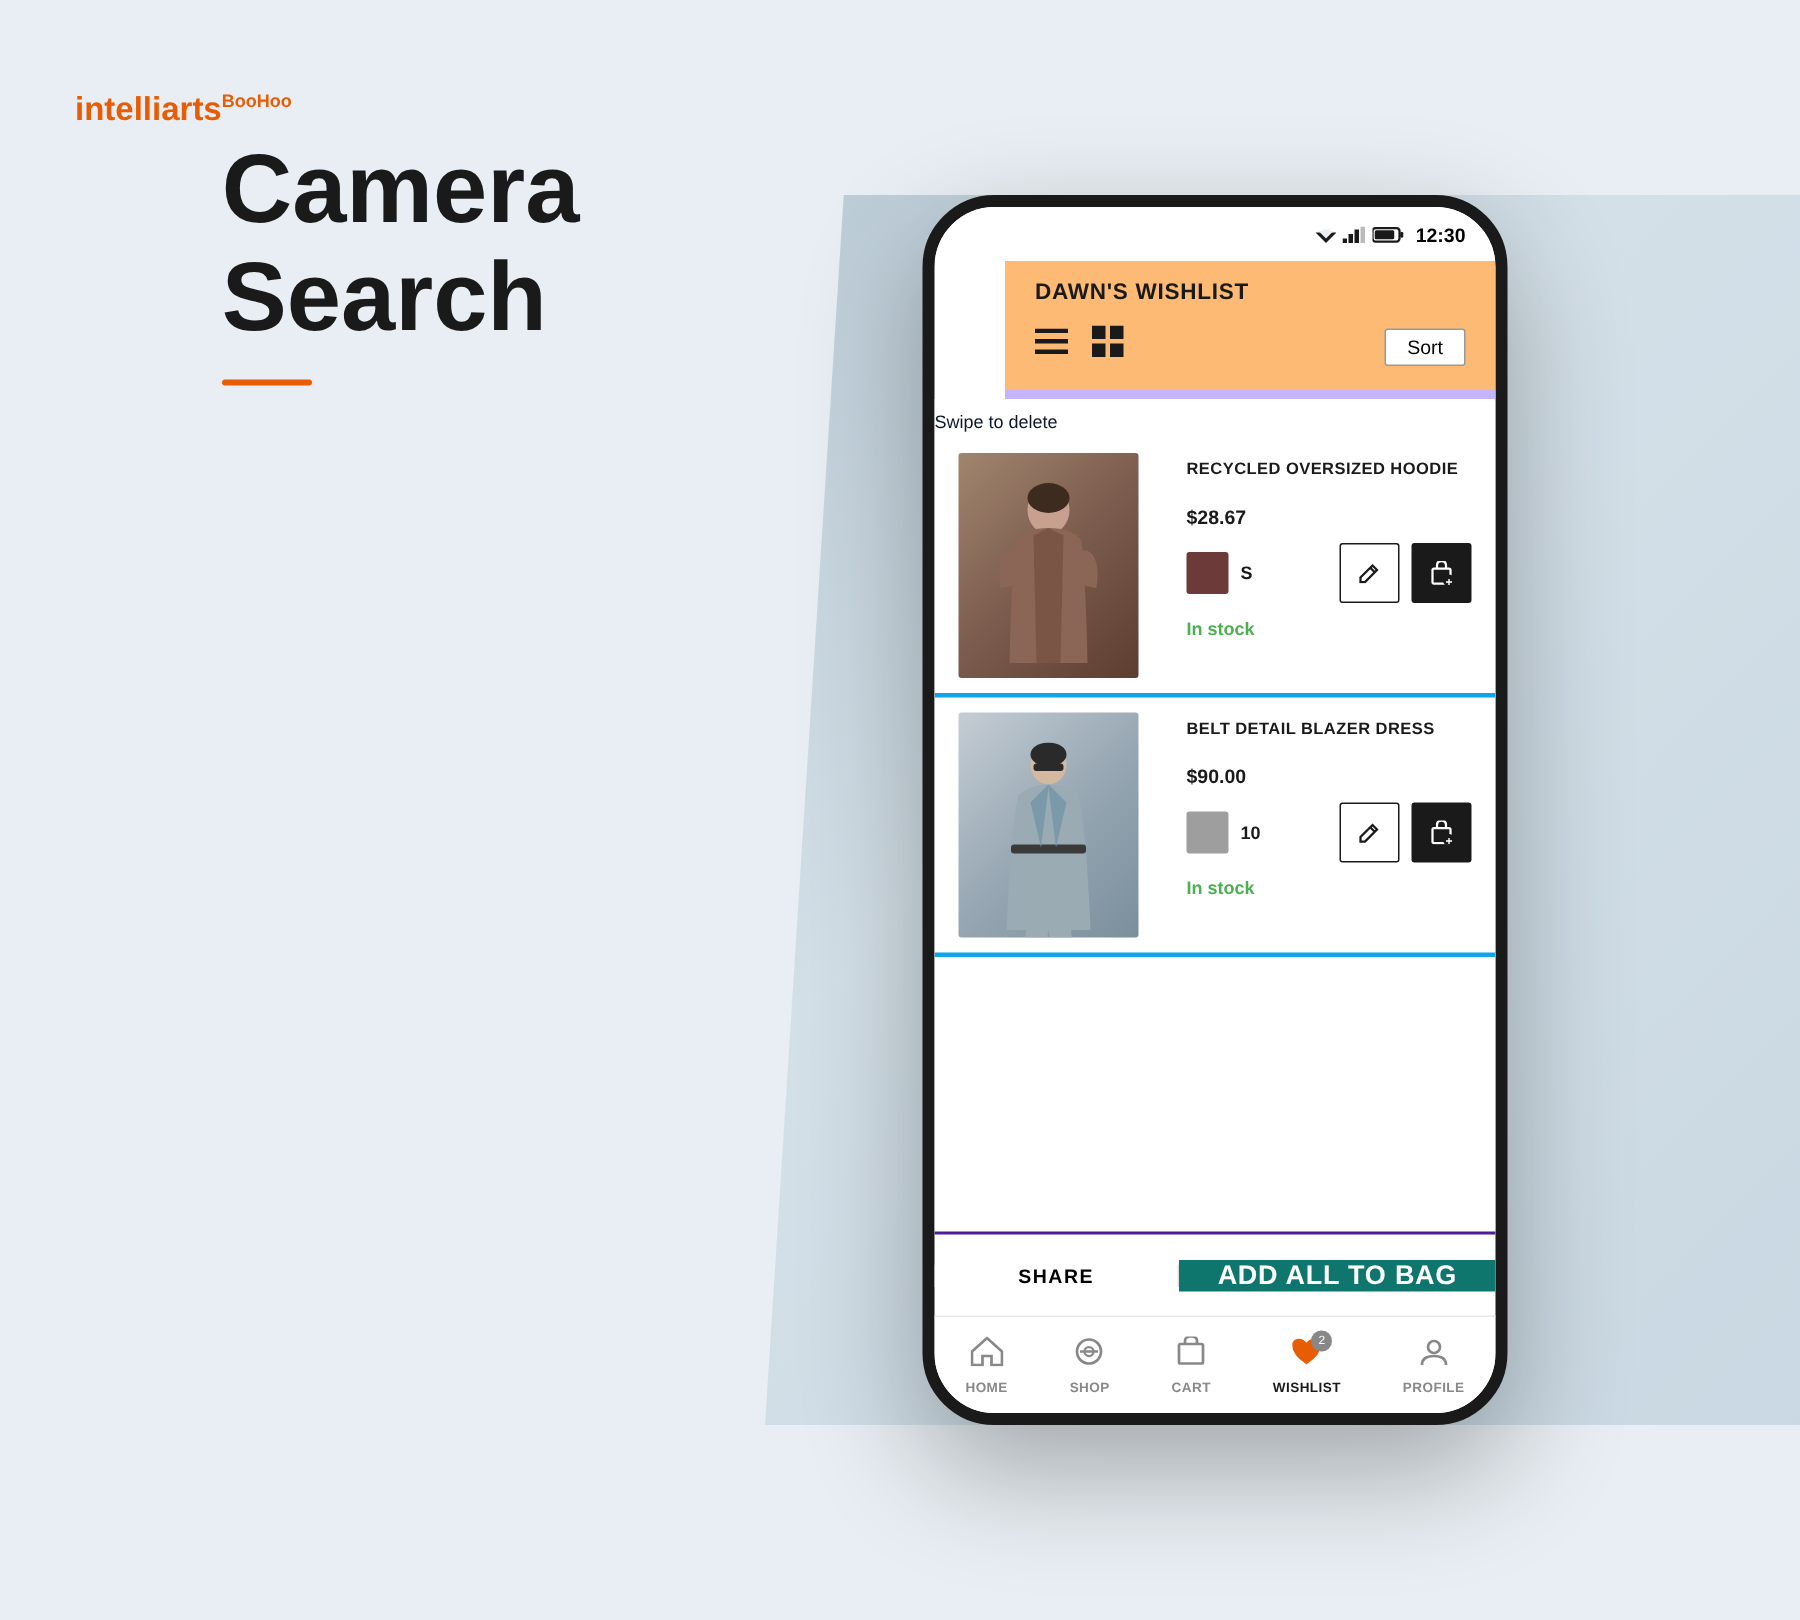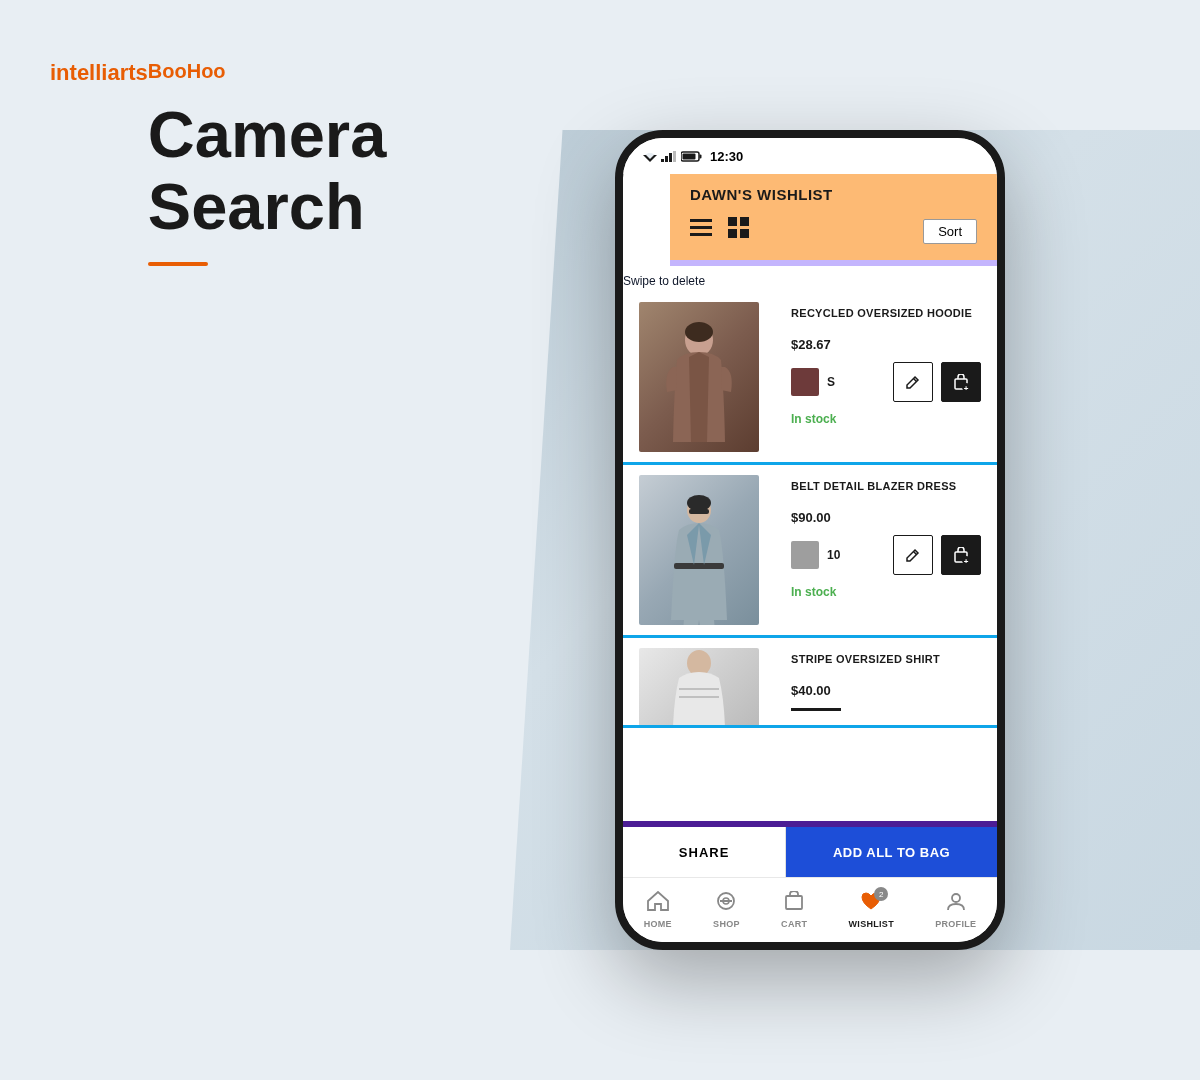--- a/index.html
+++ b/index.html
@@ -27,21 +27,21 @@
       font-size: 22px;
       font-weight: bold;
       color: #1a1a1a;
       margin-bottom: 200px;
     }
     .logo span {
       color: #e85d04;
     }
 
     .brand-label {
-      font-size: 20px;
+      font-size: 12px;
       font-weight: 700;
       color: #e85d04;
       margin-bottom: 16px;
     }
 
     .page-title {
       font-size: 65px;
       font-weight: 800;
       color: #1a1a1a;
       line-height: 1.1;
@@ -94,20 +94,21 @@
       box-shadow: 0 30px 80px rgba(0,0,0,0.3);
       position: relative;
     }
 
     
     .status-bar {
       height: 36px;
       background: #fff;
       display: flex;
       align-items: center;
+      justify-content: flex-end;
       padding: 0 20px;
       font-size: 13px;
       font-weight: bold;
       flex-shrink: 0;
     }
 
     .status-icons {
       display: flex;
       align-items: center;
       gap: 4px;
@@ -265,40 +266,41 @@
       font-size: 12px;
       color: #4caf50;
       font-weight: 600;
     }
 
     
     .bottom-actions {
       display: flex;
       height: 56px;
       flex-shrink: 0;
-      border-top: 6px solid #4c1d95;
+      border-top: 2px solid #4c1d95;
+      align-items: center;
     }
 
     .share-btn {
       flex: 1;
       background: #fff;
       border: none;
       font-size: 13px;
       font-weight: 700;
       letter-spacing: 1px;
       cursor: pointer;
       border-right: 1px solid #e0e0e0;
     }
 
     .add-all-btn {
       flex: 1.3;
-      background: #1d4ed8;
+      background: #0f766e;
       color: #fff;
       border: none;
-      font-size: 13px;
+      font-size: 18px;
       font-weight: 700;
       letter-spacing: 0.5px;
       cursor: pointer;
     }
 
     
     .bottom-nav {
       height: 65px;
       background: #fff;
       border-top: 1px solid #e8e8e8;
@@ -547,35 +549,20 @@
                       <circle cx="13" cy="13" r="4" fill="#1a1a1a" stroke="#fff" stroke-width="0"></circle>
                       <text x="13" y="16.5" text-anchor="middle" fill="#fff" font-size="8" font-weight="bold">+</text>
                     </svg>
                 </button>
               </div>
             </div>
             <div class="stock-status">In stock</div>
           </div>
         </div>
 
-        <div class="product-item partial">
-          <div class="product-image img-shirt" style="position:relative;height:80px;">
-            <svg width="80" height="80" viewBox="0 0 80 80">
-              <ellipse cx="40" cy="15" rx="12" ry="13" fill="#d4b8a0"></ellipse>
-              <path d="M20,30 Q15,50 14,80 L66,80 Q65,50 60,30 Q52,24 40,24 Q28,24 20,30Z" fill="#e8e8e8"></path>
-              <rect x="20" y="40" width="40" height="2" fill="#c0c0c0"></rect>
-              <rect x="20" y="48" width="40" height="2" fill="#c0c0c0"></rect>
-            </svg>
-          </div>
-          <div class="product-info">
-            <div class="product-name">STRIPE OVERSIZED SHIRT</div>
-            <div class="product-price">$40.00</div>
-            <div style="width:50px;height:3px;background:#1a1a1a;margin-top:6px;"></div>
-          </div>
-        </div>
 
       </div>
 
       <div class="bottom-actions">
         <button class="share-btn">SHARE</button>
         <button class="add-all-btn">ADD ALL TO BAG</button>
       </div>
 
       <div class="bottom-nav">
 

